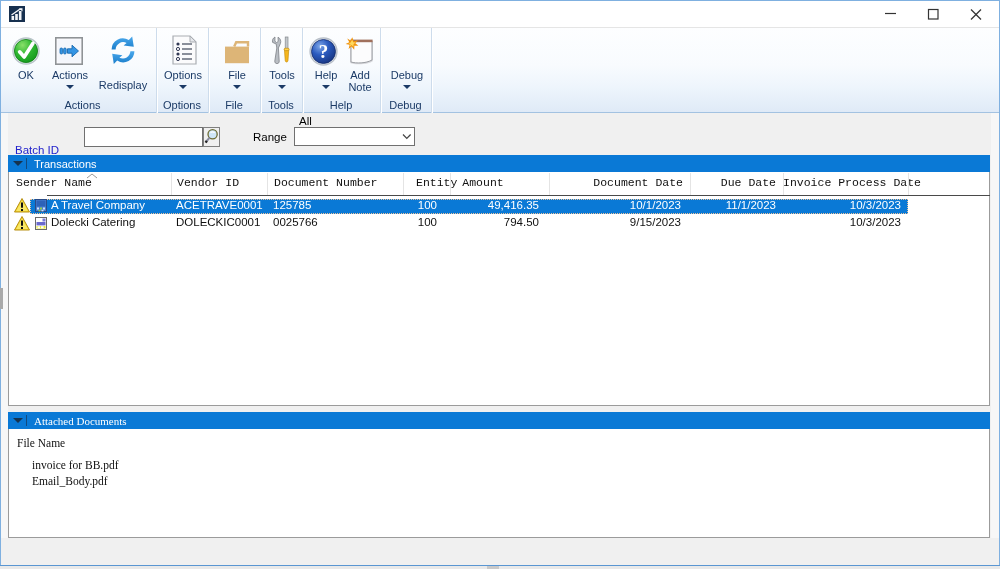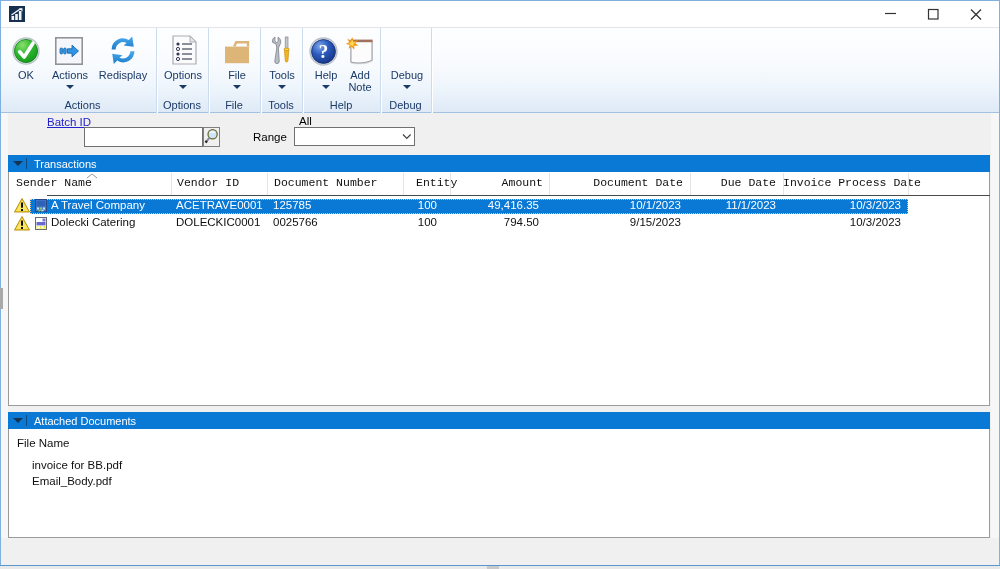--- a/index.html
+++ b/index.html
@@ -18,30 +18,30 @@
   #titletext{left:28px;top:7px;font-size:11.2px;color:#000;white-space:pre;}
   
   #toolbar{left:1px;top:28px;width:998px;height:84px;
     background:linear-gradient(#fdfeff 0%,#f8fbfe 45%,#eef5fc 70%,#dfeaf7 100%);
     border-bottom:1px solid #a3c2e1;}
   .tsep{top:0;width:1px;height:85px;background:#cddcec;box-shadow:1px 0 0 #ffffff;}
   .tlabel{font-size:11px;color:#1b3a66;text-align:center;}
   .glabel{font-size:11px;color:#1b3a66;text-align:center;top:71px;}
   .drop{width:0;height:0;border-left:4px solid transparent;border-right:4px solid transparent;border-top:4px solid #1b3a66;}
   
-  #batchlink{left:15px;top:116px;font-size:11.5px;color:#2222cc;text-decoration:underline;margin-left:32px;}
+  #batchlink{left:15px;top:144px;font-size:11.5px;color:#2222cc;text-decoration:underline;}
   #batchinput{left:84px;top:127px;width:119px;height:20px;background:#fff;border:1px solid #707070;box-sizing:border-box;}
   #lookupbtn{left:203px;top:127px;width:17px;height:20px;background:#f0f0f0;border:1px solid #808080;box-sizing:border-box;}
   #rangelbl{left:253px;top:131px;font-size:11.5px;color:#000;}
   #rangedd{left:294px;top:127px;width:121px;height:19px;background:#fff;border:1px solid #707070;box-sizing:border-box;}
   #rangetext{left:299px;top:115px;font-size:11.5px;color:#000;}
   
   .panel{background:#fff;}
   #tpanel{left:8px;top:155px;width:982px;height:251px;}
-  #apanel{left:8px;top:412px;width:982px;height:126px;}
+  #apanel{left:8px;top:412px;width:982px;height:126px;font-family:Liberation Serif, serif;}
   .eL{left:0;top:0;width:1px;height:100%;background:#9b9b9b;}
   .eR{right:0;top:0;width:1px;height:100%;background:#9b9b9b;}
   .eB{left:0;bottom:0;width:100%;height:1px;background:#9b9b9b;}
   .bluebar{left:0;top:0;width:100%;height:17px;background:#0a79d6;}
   .bartri{width:0;height:0;border-left:5px solid transparent;border-right:5px solid transparent;border-top:5px solid #16334f;}
   .barline{width:1px;height:11px;background:#134a7e;top:3px;}
   .bartext{font-size:11px;color:#fff;}
   
   .colsep{top:18px;width:1px;height:22px;background:#e4e4e4;}
   .hdr{font-size:11.5px;color:#101010;top:21px;white-space:pre;font-family:Liberation Mono, monospace;}
@@ -84,21 +84,21 @@
   <div class="abs" id="toolbar">
     <div class="abs tsep" style="left:155px"></div>
     <div class="abs tsep" style="left:207px"></div>
     <div class="abs tsep" style="left:259px"></div>
     <div class="abs tsep" style="left:301px"></div>
     <div class="abs tsep" style="left:379px"></div>
     <div class="abs tsep" style="left:430px"></div>
 
     <div class="abs tlabel" style="left:10px;top:41px;width:30px">OK</div>
     <div class="abs tlabel" style="left:48px;top:41px;width:42px">Actions</div>
-    <div class="abs tlabel" style="left:94px;top:41px;width:56px">Redisplay</div>
+    <div class="abs tlabel" style="left:94px;top:51px;width:56px">Redisplay</div>
     <div class="abs tlabel" style="left:160px;top:41px;width:44px">Options</div>
     <div class="abs tlabel" style="left:222px;top:41px;width:28px">File</div>
     <div class="abs tlabel" style="left:264px;top:41px;width:34px">Tools</div>
     <div class="abs tlabel" style="left:311px;top:41px;width:28px">Help</div>
     <div class="abs tlabel" style="left:344px;top:41px;width:30px">Add<br>Note</div>
     <div class="abs tlabel" style="left:386px;top:41px;width:40px">Debug</div>
 
     <div class="abs drop" style="left:65px;top:57px"></div>
     <div class="abs drop" style="left:178px;top:57px"></div>
     <div class="abs drop" style="left:232px;top:57px"></div>
@@ -214,21 +214,21 @@
     <div class="abs barline" style="left:18px"></div>
     <div class="abs bartext" style="left:26px;top:3px">Transactions</div>
 
     <div class="abs hdr" style="left:8px">Sender Name</div>
     <svg class="abs" style="left:78px;top:18px" width="12" height="6" viewBox="0 0 12 6">
         <path d="M1 5 L6 1 L11 5" stroke="#9a9a9a" stroke-width="1" fill="none"></path>
       </svg>
     <div class="abs hdr" style="left:169px">Vendor ID</div>
     <div class="abs hdr" style="left:266px">Document Number</div>
     <div class="abs hdr" style="left:408px;width:28px;text-align:right">Entity</div>
-    <div class="abs hdr" style="left:455px;width:80px;text-align:right">Amount</div>
+    <div class="abs hdr" style="left:435px;width:80px;text-align:center">Amount</div>
     <div class="abs hdr" style="left:555px;width:120px;text-align:right">Document Date</div>
     <div class="abs hdr" style="left:690px;width:78px;text-align:right">Due Date</div>
     <div class="abs hdr" style="left:775px;width:120px;text-align:right">Invoice Process Date</div>
     <div class="abs colsep" style="left:163px"></div>
     <div class="abs colsep" style="left:259px"></div>
     <div class="abs colsep" style="left:395px"></div>
     <div class="abs colsep" style="left:442px"></div>
     <div class="abs colsep" style="left:541px"></div>
     <div class="abs colsep" style="left:682px"></div>
     <div class="abs colsep" style="left:775px"></div>

